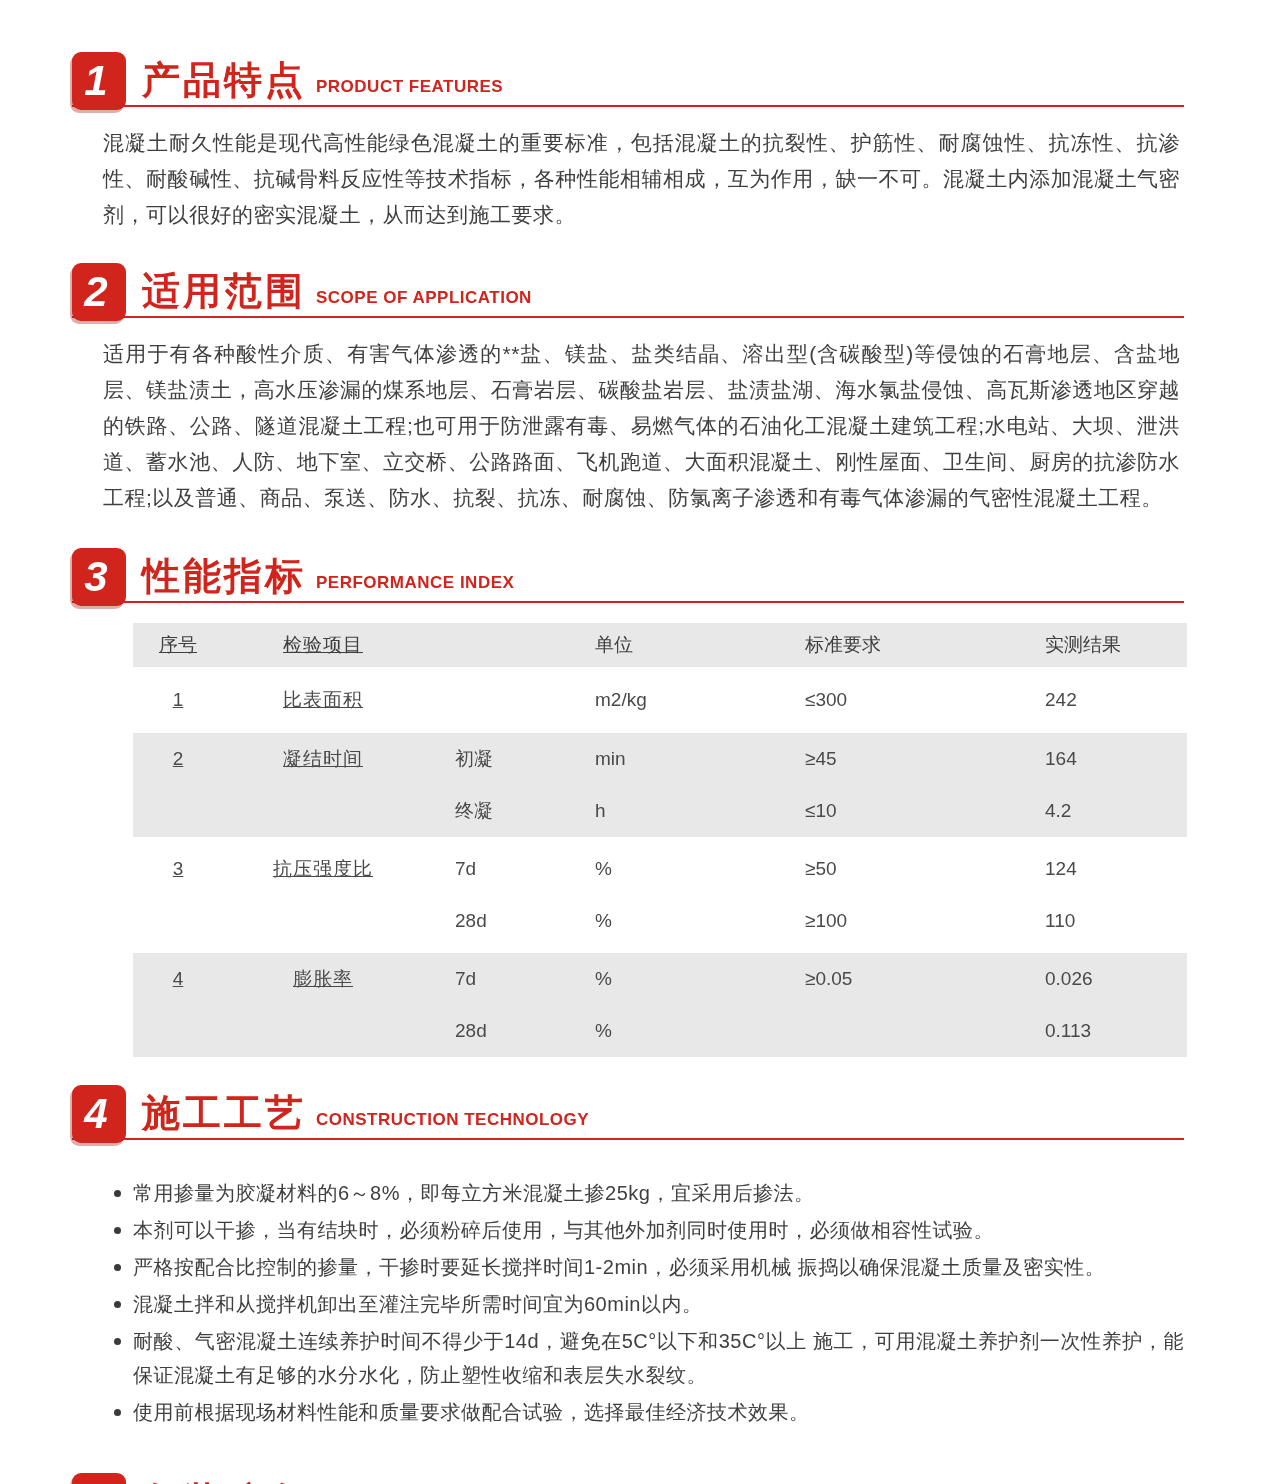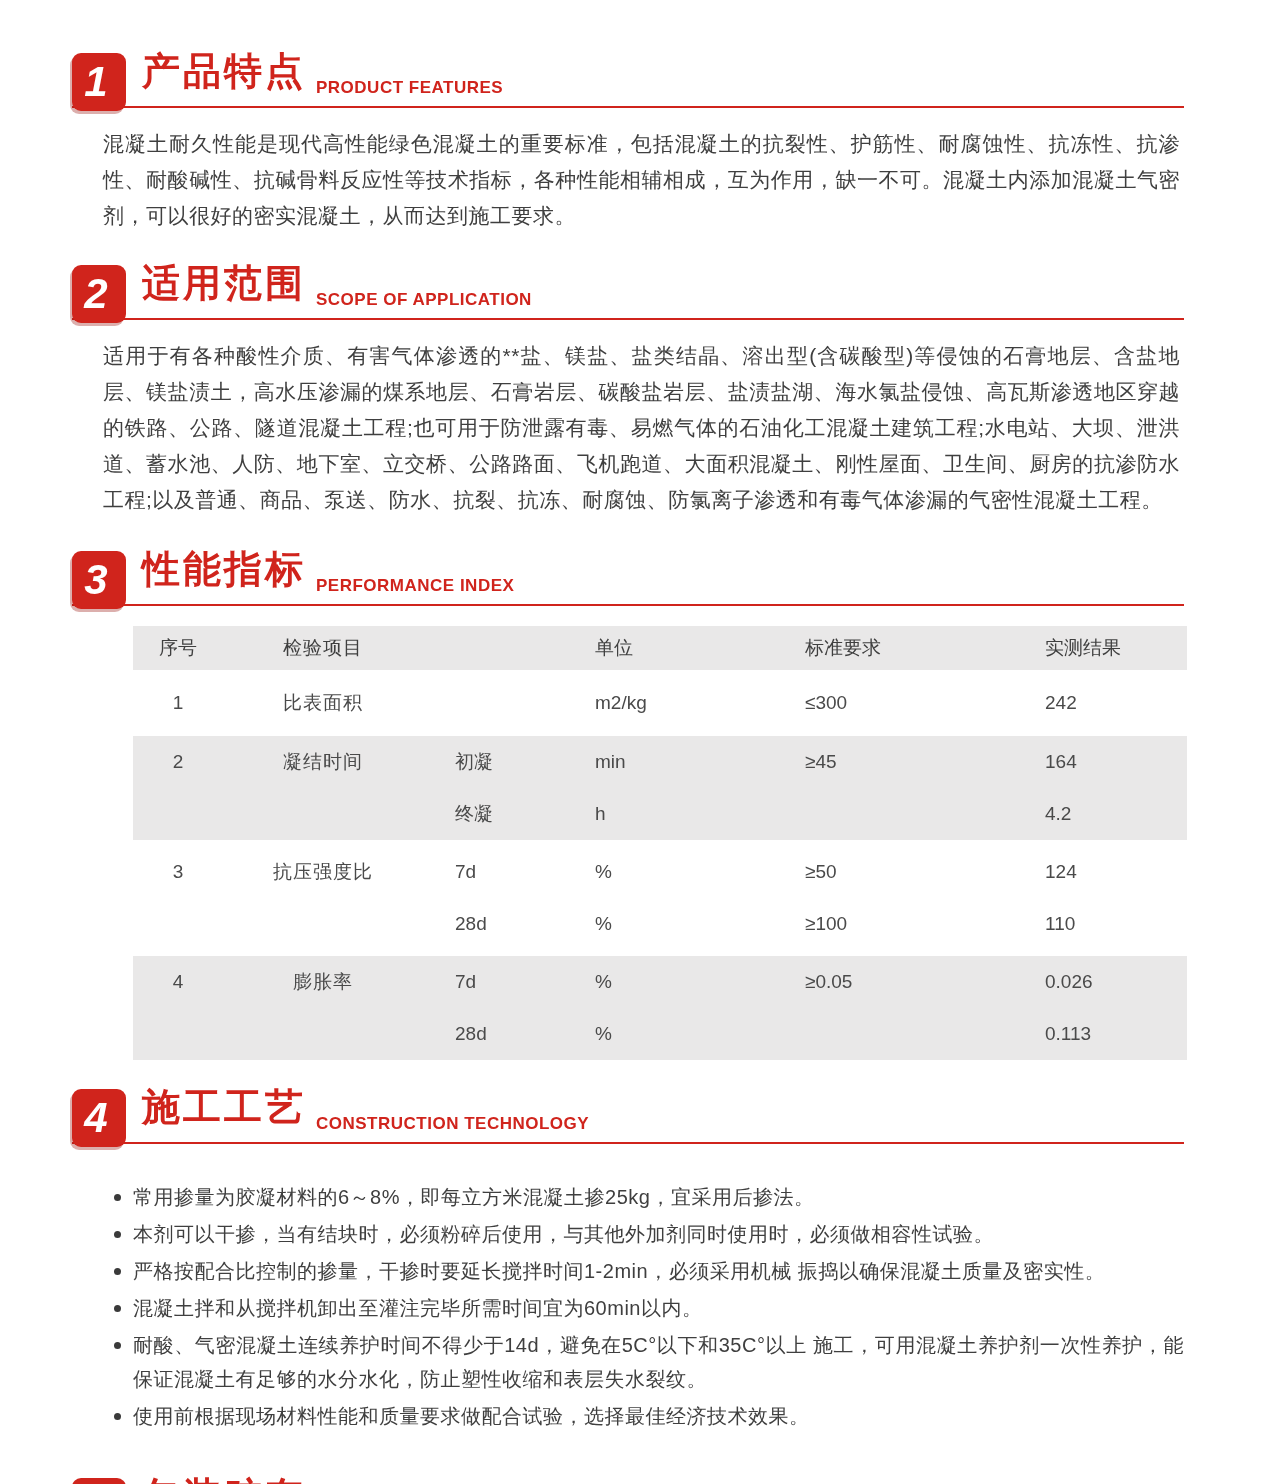--- a/index.html
+++ b/index.html
@@ -44,21 +44,21 @@
     line-height:1;
     padding-right:6px;
   }
   .sec-title-zh{
     color:var(--accent);
     font-size:38px;
     font-weight:bold;
     letter-spacing:3px;
     line-height:1;
     margin-left:16px;
-    padding-bottom:16px;
+    padding-bottom:6px;
   }
   .sec-title-en{
     color:var(--accent);
     font-size:17px;
     font-weight:bold;
     letter-spacing:.5px;
     margin-left:10px;
     padding-bottom:8px;
   }
   
@@ -78,22 +78,22 @@
   }
   .t-head{height:44px;margin-bottom:6px;}
   .t-group{margin-bottom:6px;}
   .t-group.white{background:#ffffff;}
   .t-group .t-row-grid{grid-auto-rows:52px;}
   .t-group.single .t-row-grid{grid-auto-rows:54px;}
   .c{
     display:flex;align-items:center;
     font-size:19px;color:#4a4a4a;
   }
-  .c-no{grid-column:1;justify-content:center;}
-  .c-item{grid-column:2;justify-content:center;letter-spacing:1px;}
+  .c-no{grid-column:1;justify-content:center;text-decoration:underline;}
+  .c-item{grid-column:2;justify-content:center;letter-spacing:1px;text-decoration:underline;}
   .c-sub{grid-column:3;padding-left:32px;}
   .c-unit{grid-column:4;padding-left:32px;}
   .c-req{grid-column:5;padding-left:32px;}
   .c-result{grid-column:6;padding-left:32px;}
   .span-rows{grid-row:1 / -1;}
   .t-head .c{font-size:19px;color:#3f3f3f;}
   
   .sec-bullets{
     margin:36px 0 0 40px;
     list-style:none;
@@ -183,20 +183,21 @@
       <div class="t-group t-band">
         <div class="t-row-grid">
           <div class="c c-no span-rows">2</div>
           <div class="c c-item span-rows">凝结时间</div>
           <div class="c c-sub" style="grid-row:1">初凝</div>
           <div class="c c-unit" style="grid-row:1">min</div>
           <div class="c c-req" style="grid-row:1">≥45</div>
           <div class="c c-result" style="grid-row:1">164</div>
           <div class="c c-sub" style="grid-row:2">终凝</div>
           <div class="c c-unit" style="grid-row:2">h</div>
+          <div class="c c-req" style="grid-row:2">≤10</div>
           <div class="c c-result" style="grid-row:2">4.2</div>
         </div>
       </div>
 
       <div class="t-group white">
         <div class="t-row-grid">
           <div class="c c-no span-rows">3</div>
           <div class="c c-item span-rows">抗压强度比</div>
           <div class="c c-sub" style="grid-row:1">7d</div>
           <div class="c c-unit" style="grid-row:1">%</div>

